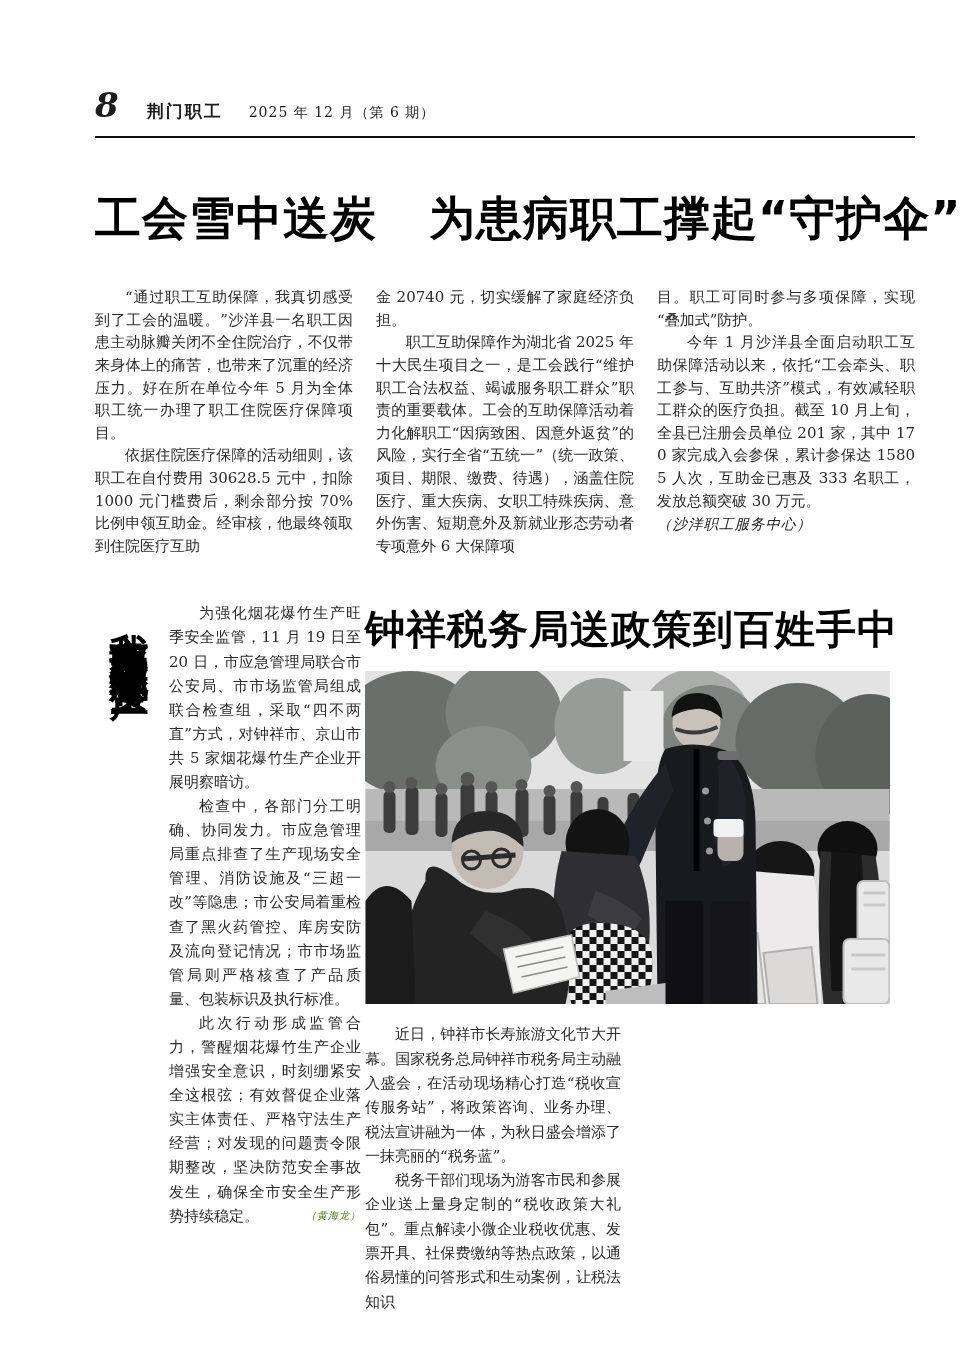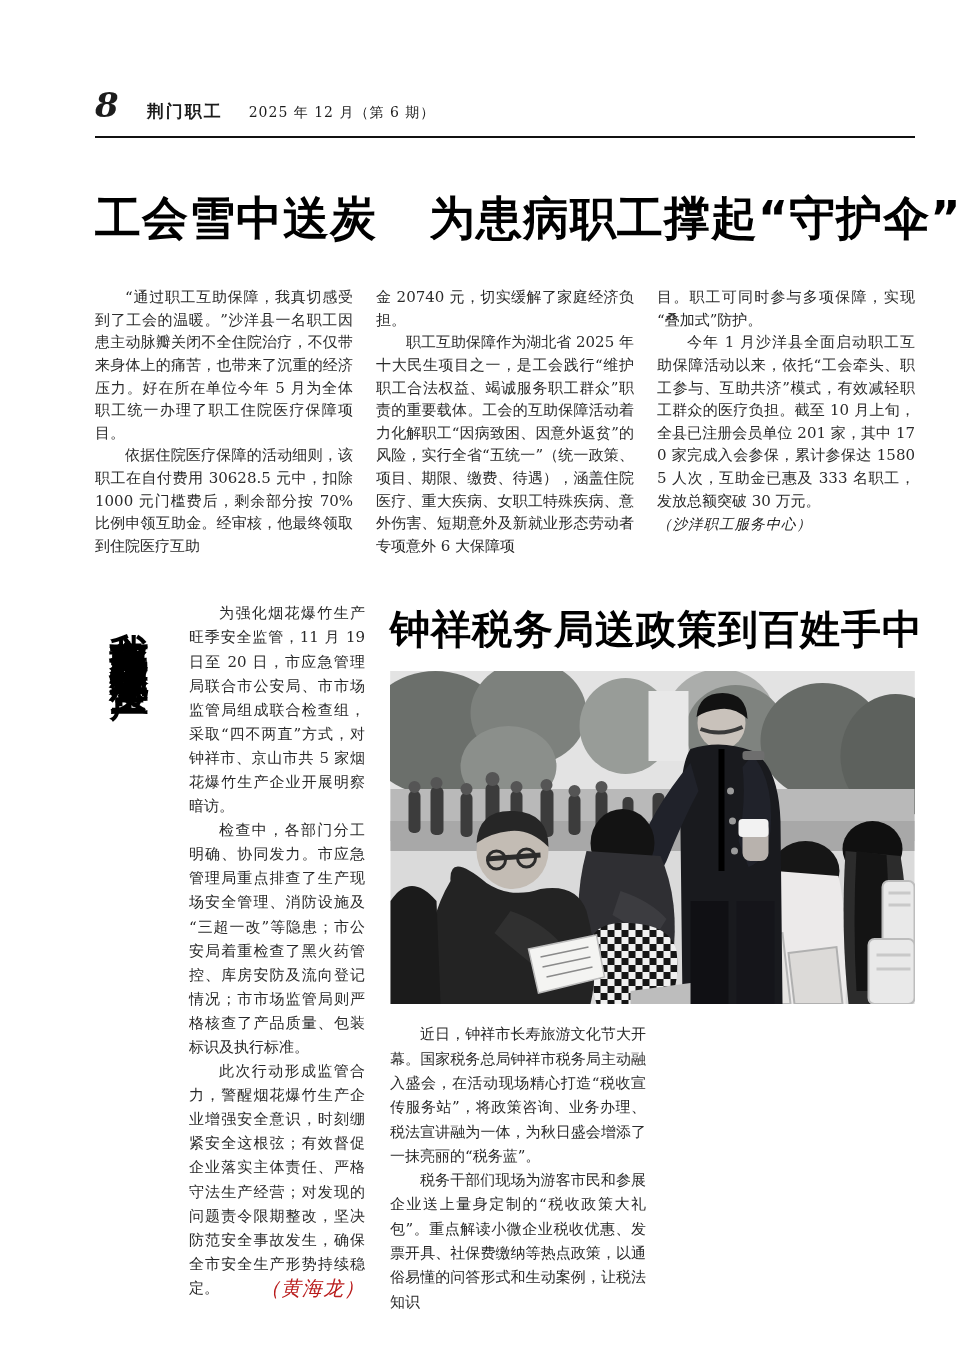--- a/index.html
+++ b/index.html
@@ -45,28 +45,28 @@
   .bottom{display:flex;margin-top:44px;}
 
   
   .a2{display:flex;width:270px;flex:none;}
   .a2-vhead{
     margin:0;flex:none;width:70px;height:672px;
     writing-mode:vertical-rl;text-orientation:upright;
     font-size:39px;font-weight:900;line-height:70px;letter-spacing:3px;
     color:#000;font-family:"DejaVu Serif","Liberation Serif",serif;
   }
-  .a2-text{margin-left:24px;width:192px;}
+  .a2-text{margin-left:4px;width:192px;}
   .a2-text p.body{line-height:24.1px;}
   .inline-byline{
-    float:right;font-style:italic;font-size:20px;letter-spacing:1px;color:#b91c1c;
-  }
-
-  
-  .a3{margin-left:25px;width:525px;}
+    float:right;font-style:italic;font-size:10px;letter-spacing:1px;color:#4d7c0f;
+  }
+
+  
+  .a3{width:525px;}
   .a3-headline{
     margin:2px 0 0 0;text-align:center;font-size:40px;font-weight:900;
     line-height:1.3;letter-spacing:1px;color:#000;white-space:nowrap;
     font-family:"DejaVu Serif","Liberation Serif",serif;
   }
   .a3-photo{margin:16px 0 0 0;width:525px;height:333px;}
   .a3-photo svg{display:block;width:525px;height:333px;}
   .cols2{display:flex;justify-content:space-between;margin-top:18px;}
   .cols2 .col{width:256px;}
   .cols2 p.body{line-height:24.3px;}

